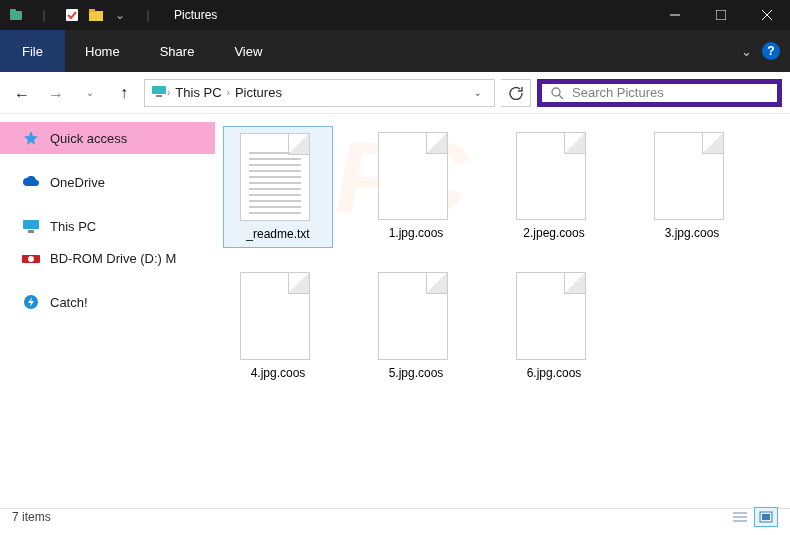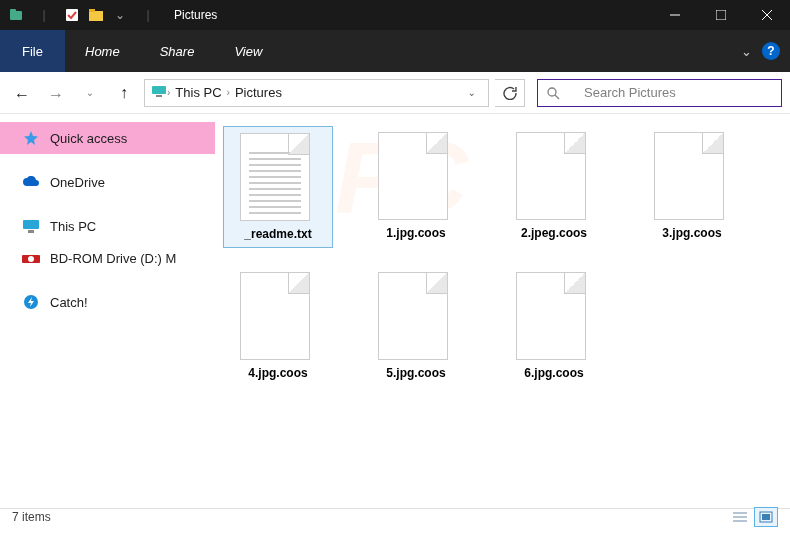--- a/index.html
+++ b/index.html
@@ -9,44 +9,44 @@
 .titlebar .tb-icons { display: flex; gap: 8px; padding: 0 8px; align-items: center; }
 .titlebar .tb-icons span { width: 16px; height: 16px; display: flex; align-items: center; justify-content: center; }
 .titlebar .tb-sep { color: #555; margin: 0 4px; }
 .titlebar .tb-title { margin-left: 6px; flex: 1; }
 .titlebar .wc { display: flex; }
 .titlebar .wc div { width: 46px; height: 30px; display: flex; align-items: center; justify-content: center; }
 .titlebar .wc svg { stroke: #fff; fill: none; }
 
 .ribbon { height: 42px; background: #242424; display: flex; align-items: stretch; color: #fff; font-size: 13px; }
 .ribbon .file { width: 65px; background: #1e3a6b; display: flex; align-items: center; justify-content: center; }
-.ribbon .tabs { display: flex; align-items: center; font-style: italic; }
+.ribbon .tabs { display: flex; align-items: center; }
 .ribbon .tabs div { padding: 0 20px; height: 100%; display: flex; align-items: center; }
 .ribbon .expand { margin-left: auto; display: flex; align-items: center; padding-right: 10px; gap: 10px; }
 .help { width: 18px; height: 18px; border-radius: 50%; background: #0066cc; color: #fff; display: flex; align-items: center; justify-content: center; font-size: 12px; font-weight: bold; }
 
 .navbar { height: 42px; display: flex; align-items: center; padding: 0 8px; gap: 6px; border-bottom: 1px solid #e8e8e8; }
 .navbar .navbtn { width: 28px; height: 28px; display: flex; align-items: center; justify-content: center; color: #808080; font-size: 16px; }
 .navbar .navbtn.active { color: #202020; }
 .addressbar { flex: 1; height: 28px; border: 1px solid #ccc; display: flex; align-items: center; padding: 0 6px; font-size: 13px; }
 .addressbar .crumb { padding: 0 5px; color: #202020; }
 .addressbar .sep { color: #808080; font-size: 10px; }
 .addr-drop { margin-left: auto; color: #606060; font-size: 10px; padding: 0 6px; }
 .refresh { width: 30px; height: 28px; border: 1px solid #ccc; border-left: none; display: flex; align-items: center; justify-content: center; }
-.searchbox { width: 245px; height: 28px; border: 1px solid #4c1d95; margin-left: 6px; display: flex; align-items: center; padding: 0 8px; gap: 24px; color: #808080; font-size: 13px; }
+.searchbox { width: 245px; height: 28px; border: 5px solid #4c1d95; margin-left: 0; display: flex; align-items: center; padding: 0 8px; gap: 8px; color: #808080; font-size: 13px; }
 
 .body { display: flex; height: 394px; }
 .sidebar { width: 215px; padding: 8px 0; }
 .sidebar .item { height: 32px; display: flex; align-items: center; padding-left: 22px; gap: 10px; font-size: 13px; color: #202020; }
 .sidebar .item.sel { background: #f9a8d4; }
 .sidebar .item .ic { width: 18px; height: 18px; display: flex; align-items: center; justify-content: center; }
 .sidebar .gap { height: 12px; }
 
 .content { flex: 1; padding: 12px 8px; display: flex; flex-wrap: wrap; align-content: flex-start; gap: 18px 28px; position: relative; }
-.file-item { width: 110px; display: flex; flex-direction: column; align-items: center; gap: 4px; font-size: 12px; text-align: center; padding: 6px; font-weight: bold; }
+.file-item { width: 110px; display: flex; flex-direction: column; align-items: center; gap: 4px; font-size: 12px; text-align: center; padding: 6px; }
 .file-item.sel { border: 1px solid #7ab8e0; background: #e8f3fb; }
 .file-thumb { width: 76px; height: 90px; position: relative; }
 .blank-doc { width: 70px; height: 88px; background: #fff; border: 1px solid #ccc; position: relative; }
 .blank-doc::before { content: ""; position: absolute; top: 0; right: 0; width: 20px; height: 20px; background: linear-gradient(135deg, transparent 50%, #e8e8e8 50%); border-left: 1px solid #ccc; border-bottom: 1px solid #ccc; }
 .txt-doc { width: 70px; height: 88px; background: #fff; border: 1px solid #ccc; position: relative; padding: 18px 8px 6px; }
 .txt-doc::before { content: ""; position: absolute; top: 0; right: 0; width: 20px; height: 20px; background: linear-gradient(135deg, transparent 50%, #e8e8e8 50%); border-left: 1px solid #ccc; border-bottom: 1px solid #ccc; }
 .txt-doc .line { height: 2px; background: #ccc; margin-bottom: 4px; }
 
 .statusbar { height: 16px; border-top: 1px solid #e0e0e0; display: flex; align-items: center; padding: 0 12px; font-size: 12px; color: #404040; }
 .statusbar .viewbtns { margin-left: auto; display: flex; gap: 2px; }

